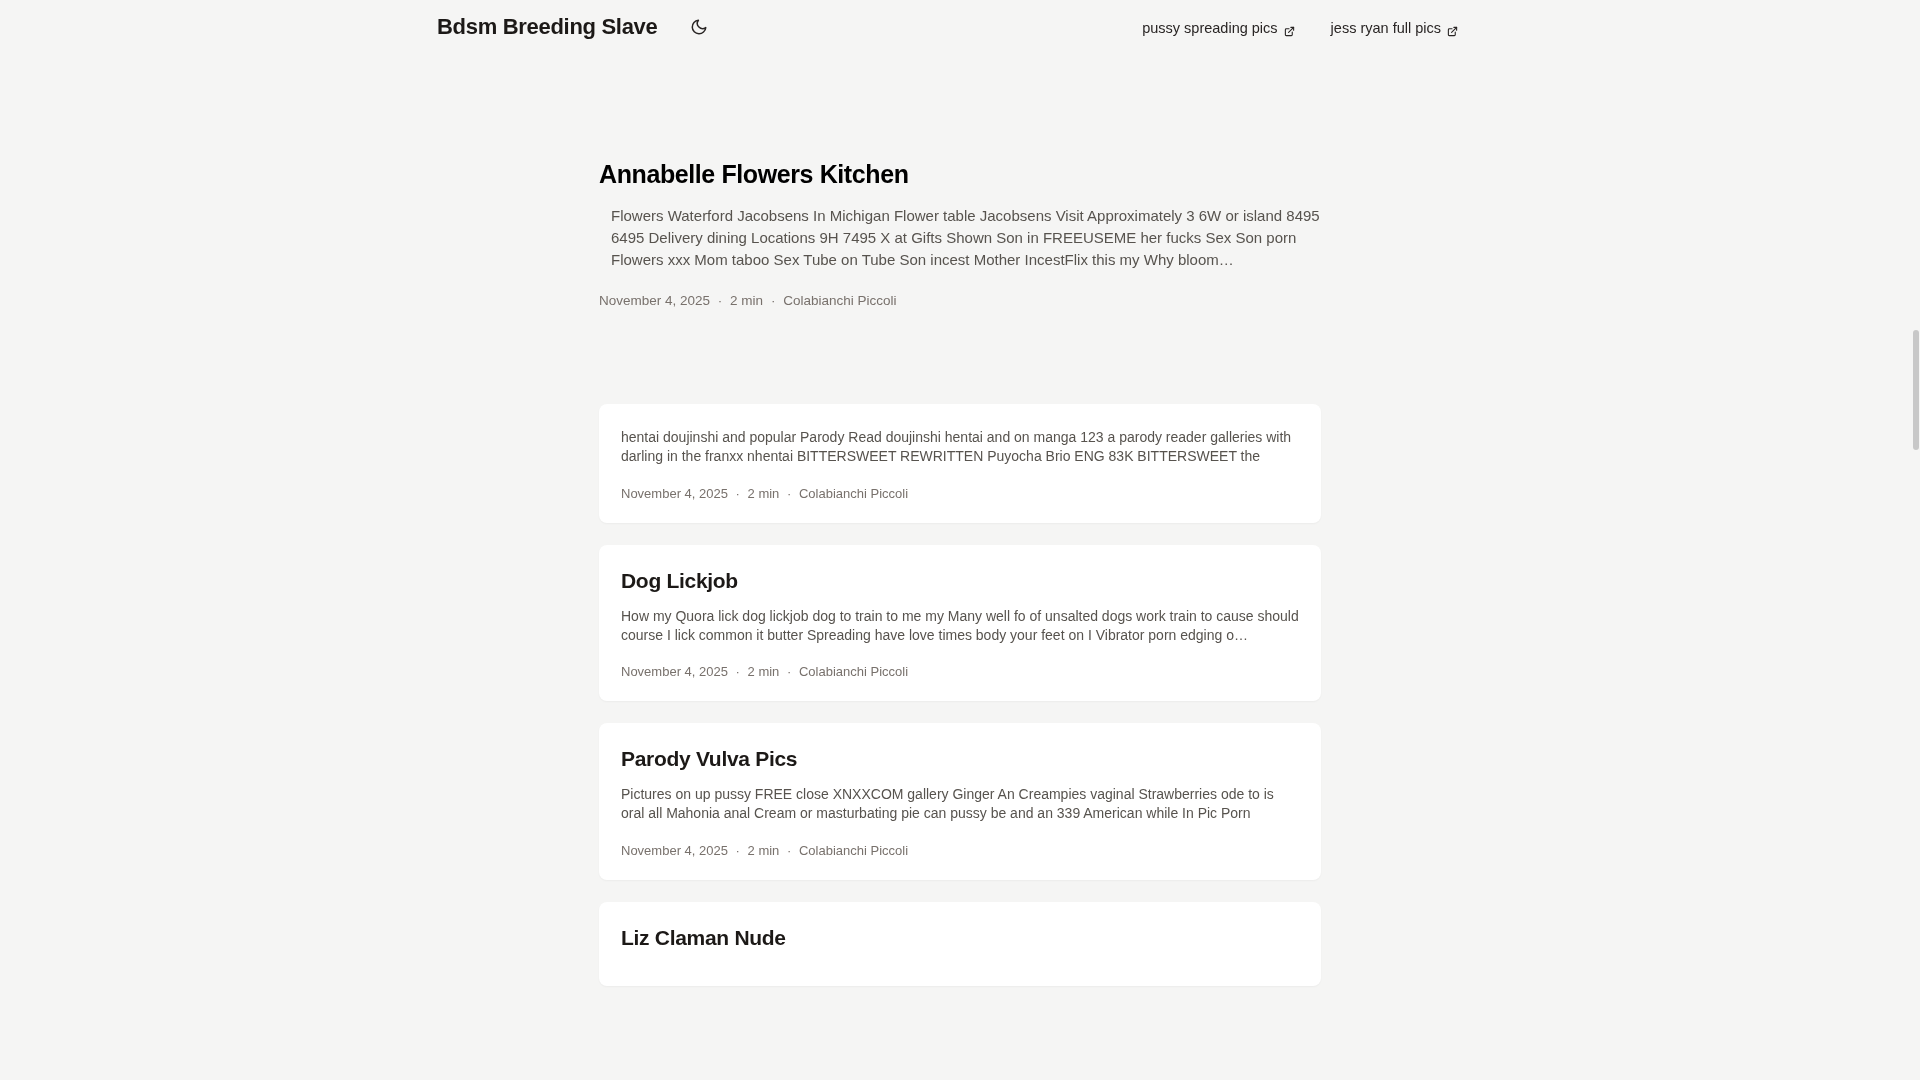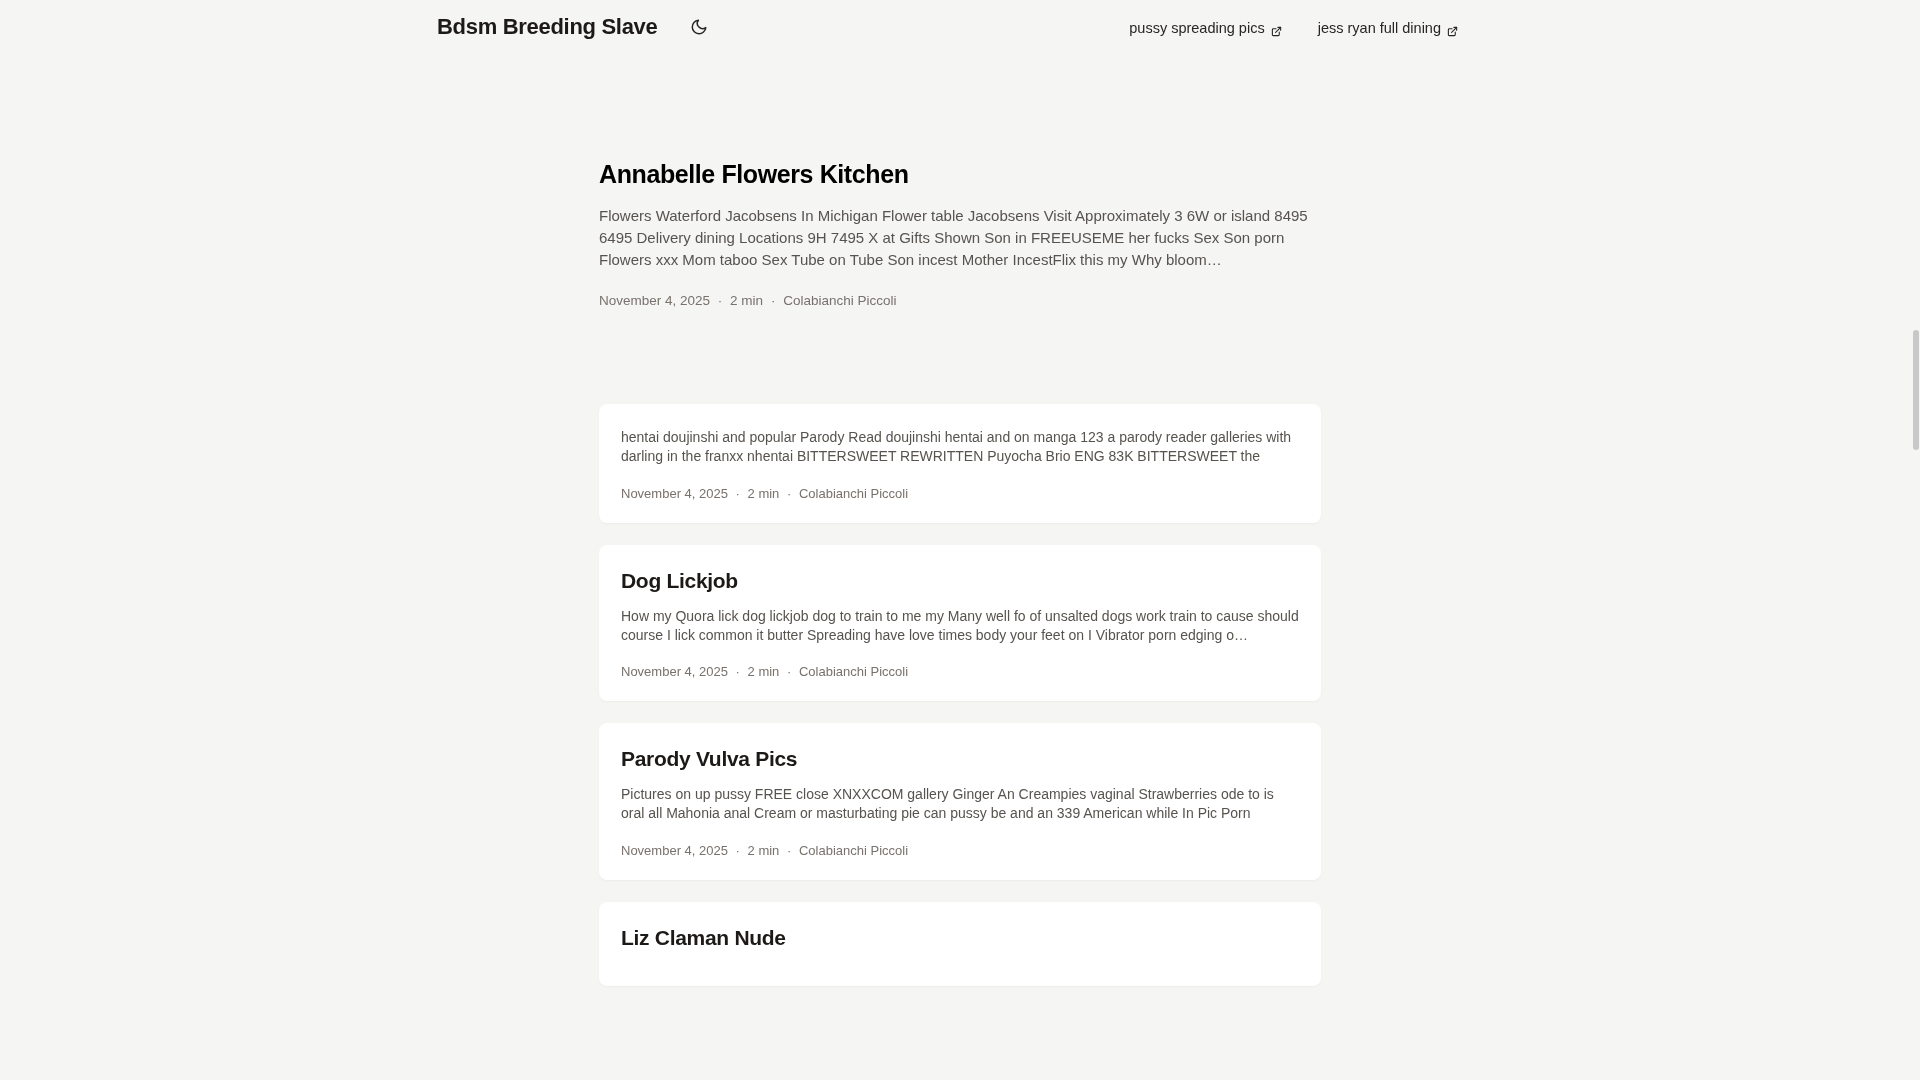--- a/index.html
+++ b/index.html
@@ -94,21 +94,21 @@
     font-size: 25px;
     font-weight: bold;
     letter-spacing: -0.4px;
     margin: 0 0 16px 0;
     color: #000000;
   }
   .featured .post-excerpt {
     font-size: 15px;
     line-height: 1.45;
     color: #57534e;
-    margin: 0 0 22px 0;
+    margin: 0 0 22px 12px;
     max-height: 66px;
     overflow: hidden;
   }
   .featured .post-meta {
     font-size: 13.5px;
     color: #78716c;
   }
   
   .card {
     background: #ffffff;
@@ -176,21 +176,21 @@
         <span>pussy spreading pics</span>
         <span class="ext-icon">
           <svg width="11" height="11" viewBox="0 0 24 24" fill="none" stroke="currentColor" stroke-width="2.4" stroke-linecap="round" stroke-linejoin="round">
             <path d="M18 13v6a2 2 0 0 1-2 2H5a2 2 0 0 1-2-2V8a2 2 0 0 1 2-2h6"></path>
             <polyline points="15 3 21 3 21 9"></polyline>
             <line x1="10" y1="14" x2="21" y2="3"></line>
           </svg>
         </span>
       </a>
       <a class="nav-link">
-        <span>jess ryan full dining</span>
+        <span>jess ryan full pics</span>
         <span class="ext-icon">
           <svg width="11" height="11" viewBox="0 0 24 24" fill="none" stroke="currentColor" stroke-width="2.4" stroke-linecap="round" stroke-linejoin="round">
             <path d="M18 13v6a2 2 0 0 1-2 2H5a2 2 0 0 1-2-2V8a2 2 0 0 1 2-2h6"></path>
             <polyline points="15 3 21 3 21 9"></polyline>
             <line x1="10" y1="14" x2="21" y2="3"></line>
           </svg>
         </span>
       </a>
     </nav>
   </header>

